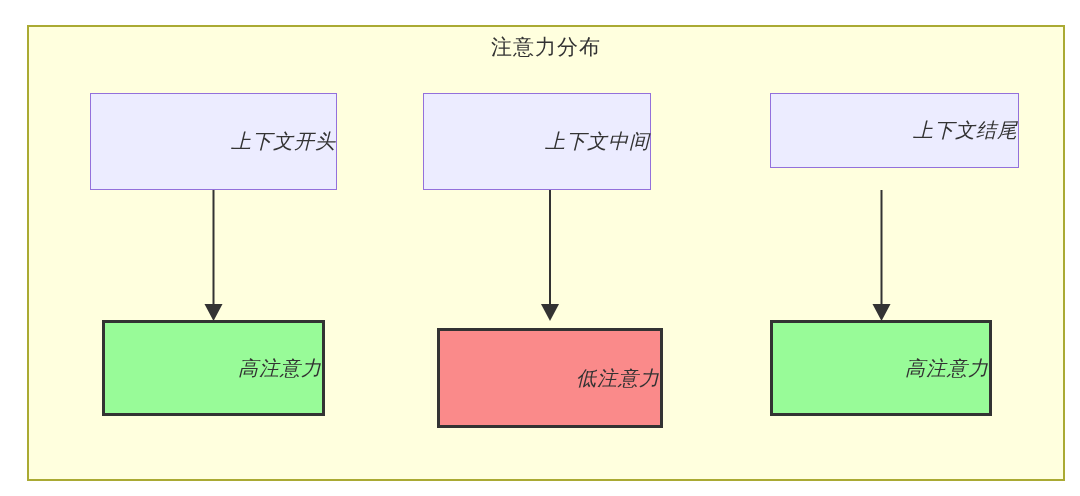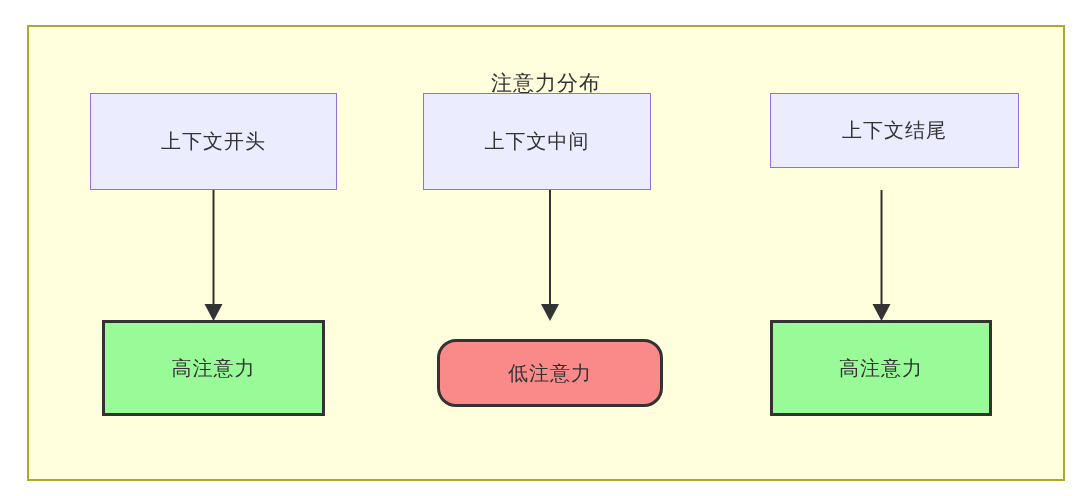--- a/index.html
+++ b/index.html
@@ -27,49 +27,49 @@
   }
   .diagram-title {
     position: absolute;
     left: 27px;
     top: 33px;
     width: 1038px;
     text-align: center;
     font-size: 21px;
     color: var(--text, #333333);
     letter-spacing: 1px;
-    margin-top: 36px;
   }
   .node {
     position: absolute;
     box-sizing: border-box;
     display: flex;
     align-items: center;
-    justify-content: center;
+    justify-content: flex-end;
     font-size: 20px;
     color: var(--text, #333333);
     letter-spacing: 1px;
+    font-style: italic;
   }
   .node-context {
     background: var(--node-bg, #ECECFF);
     border: 1px solid var(--node-border, #9370DB);
   }
   .node-high {
     background: var(--high-bg, #98FB98);
     border: 3px solid var(--emphasis-border, #333333);
   }
   .node-low {
     background: var(--low-bg, #FA8A8A);
     border: 3px solid var(--emphasis-border, #333333);
   }
   .top-1 { left: 90px;  top: 93px;  width: 247px; height: 97px; }
   .top-2 { left: 423px; top: 93px;  width: 228px; height: 97px; }
   .top-3 { left: 770px; top: 93px;  width: 249px; height: 75px; }
   .bot-1 { left: 102px; top: 320px; width: 223px; height: 96px; }
-  .bot-2 { left: 437px; top: 339px; width: 226px; height: 68px; border-radius: 19px; }
+  .bot-2 { left: 437px; top: 328px; width: 226px; height: 100px; }
   .bot-3 { left: 770px; top: 320px; width: 222px; height: 96px; }
   .edges-layer {
     position: absolute;
     left: 0;
     top: 0;
     width: 1080px;
     height: 496px;
     pointer-events: none;
   }
   .edge-line {

